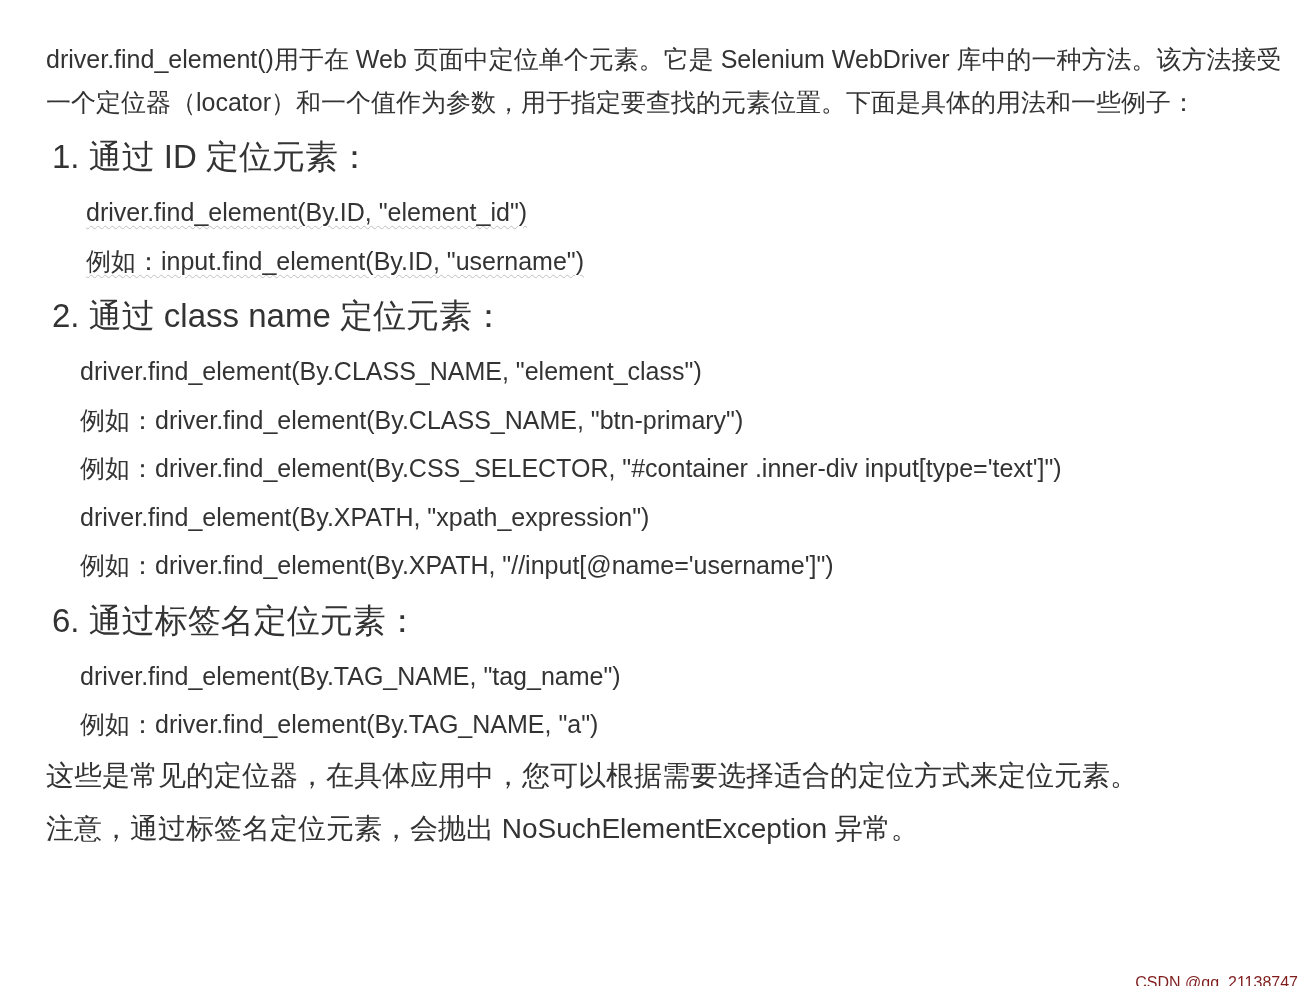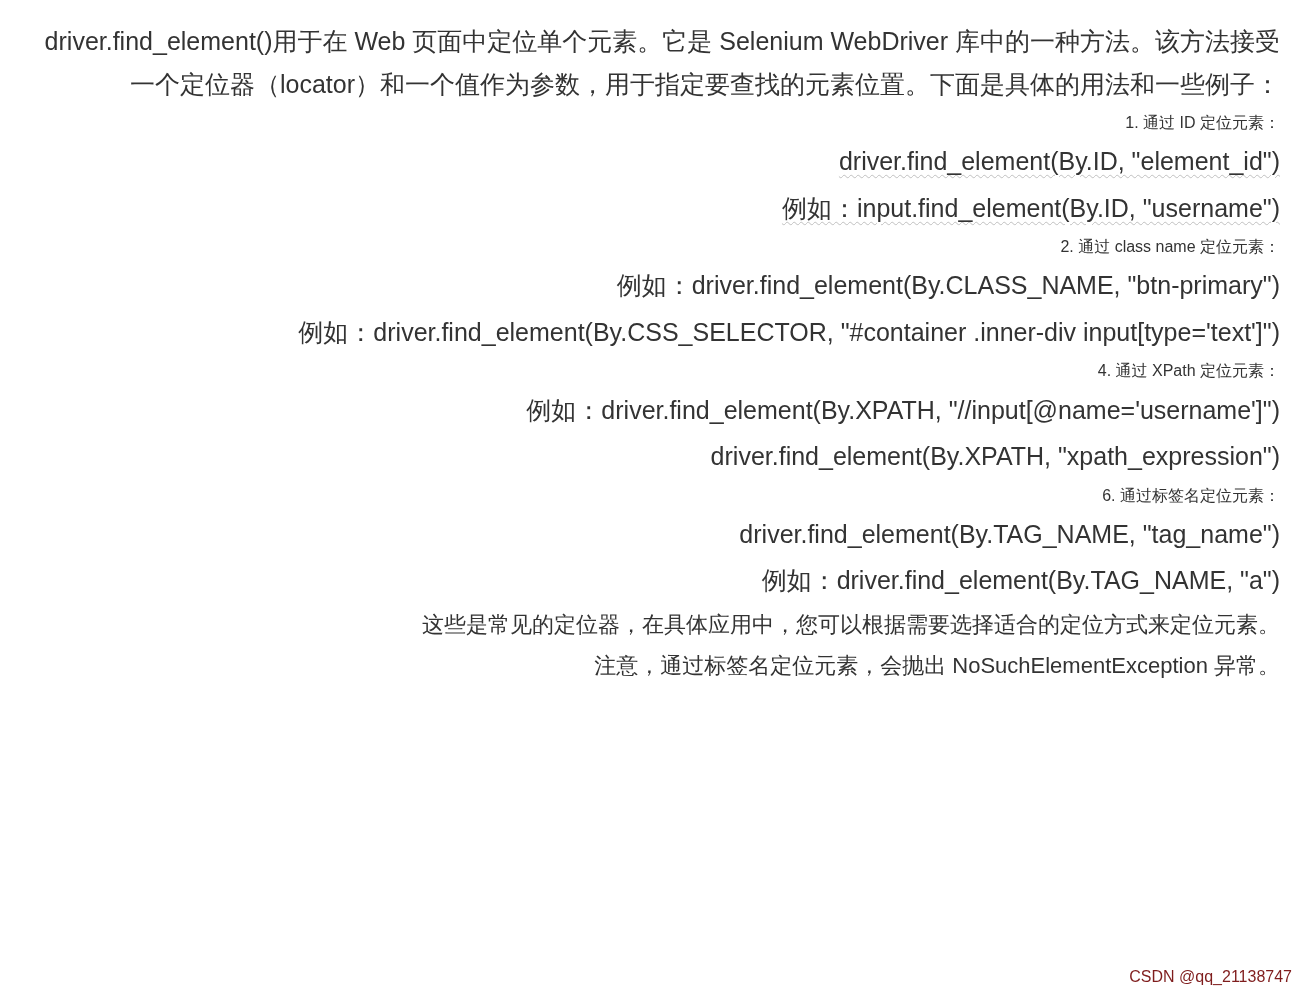--- a/index.html
+++ b/index.html
@@ -1,50 +1,50 @@
 <!DOCTYPE html>
 <html><head>
   <meta charset="utf-8">
   <style>
-    * { margin: 0; padding: 0; box-sizing: border-box; text-align: right; }
+    * { margin: 6px; padding: 0; box-sizing: border-box; }
     body {
       font-family: -apple-system, BlinkMacSystemFont, "Segoe UI", "PingFang SC", "Microsoft YaHei", sans-serif;
       background: #ffffff;
       width: 1308px;
       height: 986px;
       padding: 20px 28px 0 28px;
       color: #333333;
       position: relative;
     }
     .intro {
       font-size: 25px;
       line-height: 1.7;
       margin-bottom: 4px;
     }
     .section-heading {
-      font-size: 16px;
+      font-size: 33px;
       line-height: 1.7;
       margin-bottom: 4px;
     }
     .indent-line {
       font-size: 25px;
       line-height: 1.7;
       padding-left: 28px;
       margin-bottom: 4px;
     }
     .wavy-underline {
       display: inline;
       text-decoration-line: underline;
       text-decoration-style: wavy;
       text-decoration-color: #c0c0c0;
       text-decoration-thickness: 1px;
       text-underline-offset: 4px;
     }
     .outro {
-      font-size: 22px;
+      font-size: 28px;
       line-height: 1.7;
       margin-bottom: 4px;
     }
     .watermark {
       position: absolute;
       bottom: 0;
       right: 16px;
       font-size: 16px;
       color: #7f1d1d;
       font-family: Arial, sans-serif;
@@ -53,25 +53,25 @@
 </head>
 <body>
 
 <div class="intro">driver.find_element()用于在 Web 页面中定位单个元素。它是 Selenium WebDriver 库中的一种方法。该方法接受一个定位器（locator）和一个值作为参数，用于指定要查找的元素位置。下面是具体的用法和一些例子：</div>
 
 <div id="sections-container">
     <div class="section-heading">1. 通过 ID 定位元素：</div>
     <div class="indent-line"><span class="wavy-underline">driver.find_element(By.ID, "element_id")</span></div>
     <div class="indent-line"><span class="wavy-underline">例如：input.find_element(By.ID, "username")</span></div>
     <div class="section-heading">2. 通过 class name 定位元素：</div>
+    <div class="indent-line">driver.find_element(By.CLASS_NAME, "element_class")</div>
     <div class="indent-line">例如：driver.find_element(By.CLASS_NAME, "btn-primary")</div>
     <div class="indent-line">例如：driver.find_element(By.CSS_SELECTOR, "#container .inner-div input[type='text']")</div>
-    <div class="section-heading">4. 通过 XPath 定位元素：</div>
+    <div class="indent-line">driver.find_element(By.XPATH, "xpath_expression")</div>
     <div class="indent-line">例如：driver.find_element(By.XPATH, "//input[@name='username']")</div>
-    <div class="indent-line">driver.find_element(By.XPATH, "xpath_expression")</div>
     <div class="section-heading">6. 通过标签名定位元素：</div>
     <div class="indent-line">driver.find_element(By.TAG_NAME, "tag_name")</div>
     <div class="indent-line">例如：driver.find_element(By.TAG_NAME, "a")</div>
   </div>
 
 <div class="outro">这些是常见的定位器，在具体应用中，您可以根据需要选择适合的定位方式来定位元素。</div>
 <div class="outro">注意，通过标签名定位元素，会抛出 NoSuchElementException 异常。</div>
 
 <div class="watermark">CSDN @qq_21138747</div>
 

